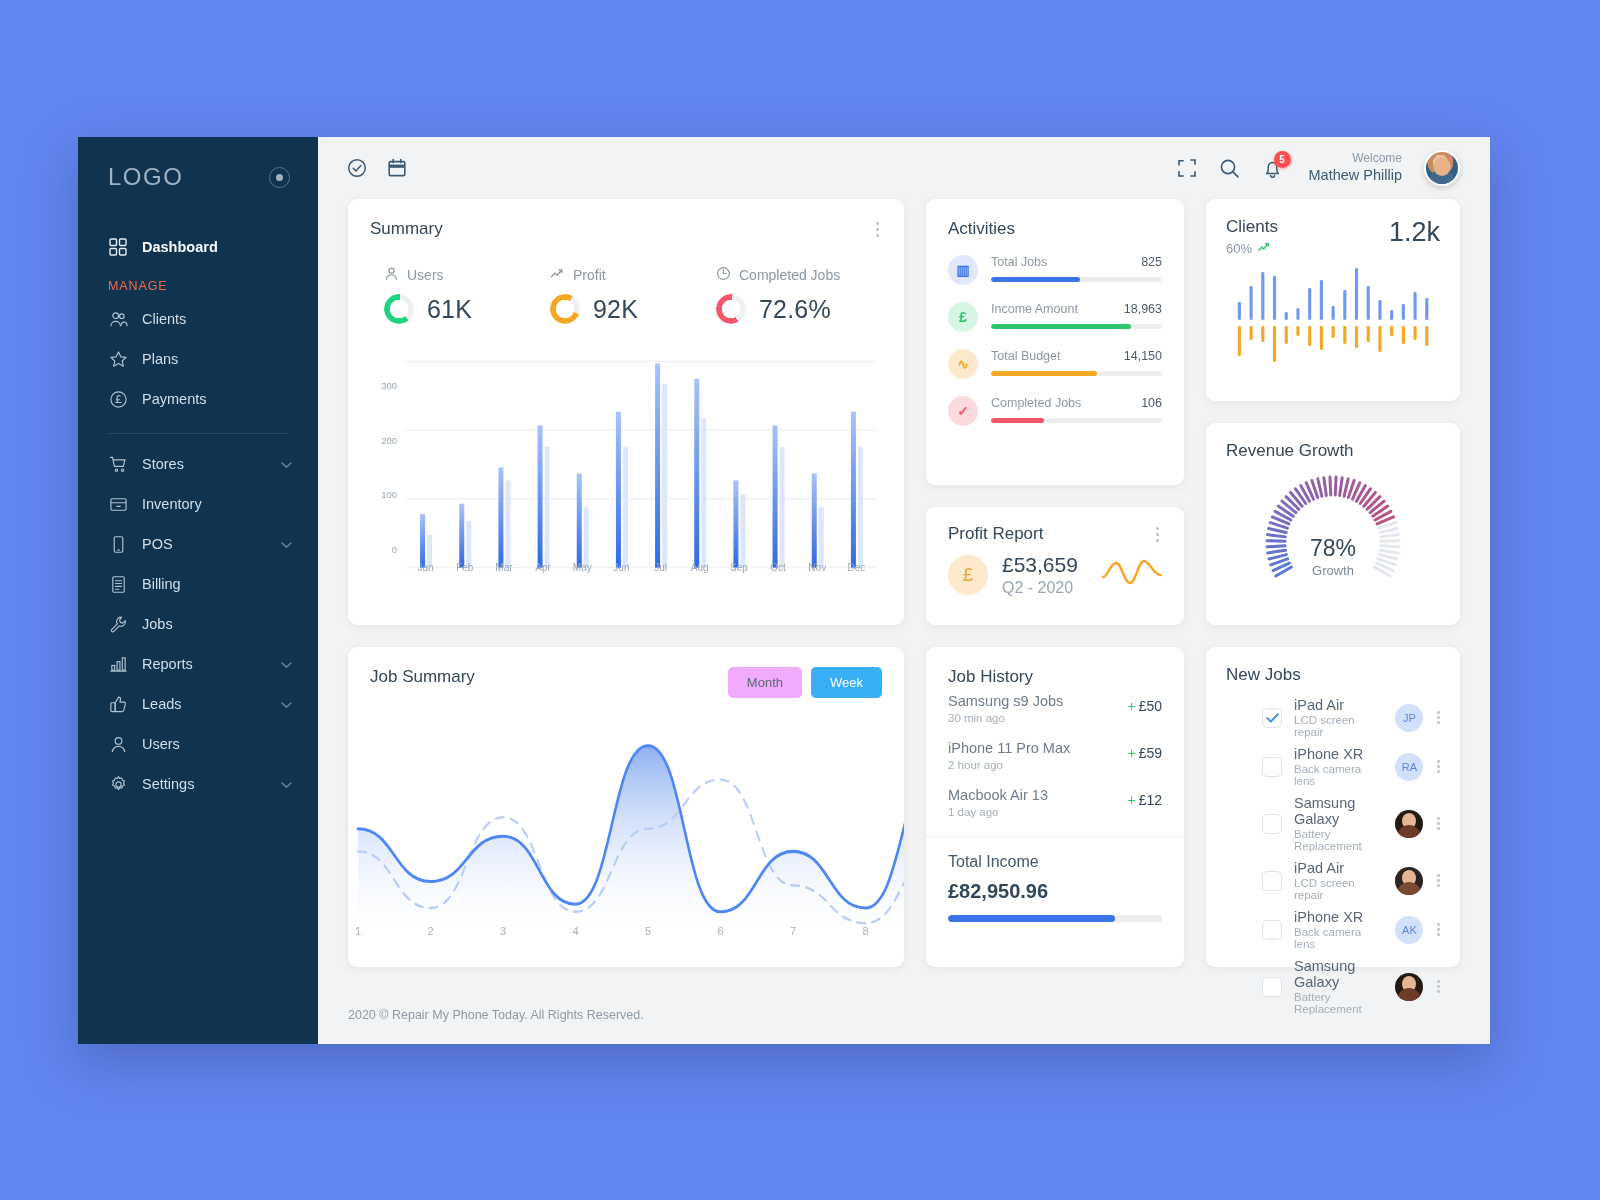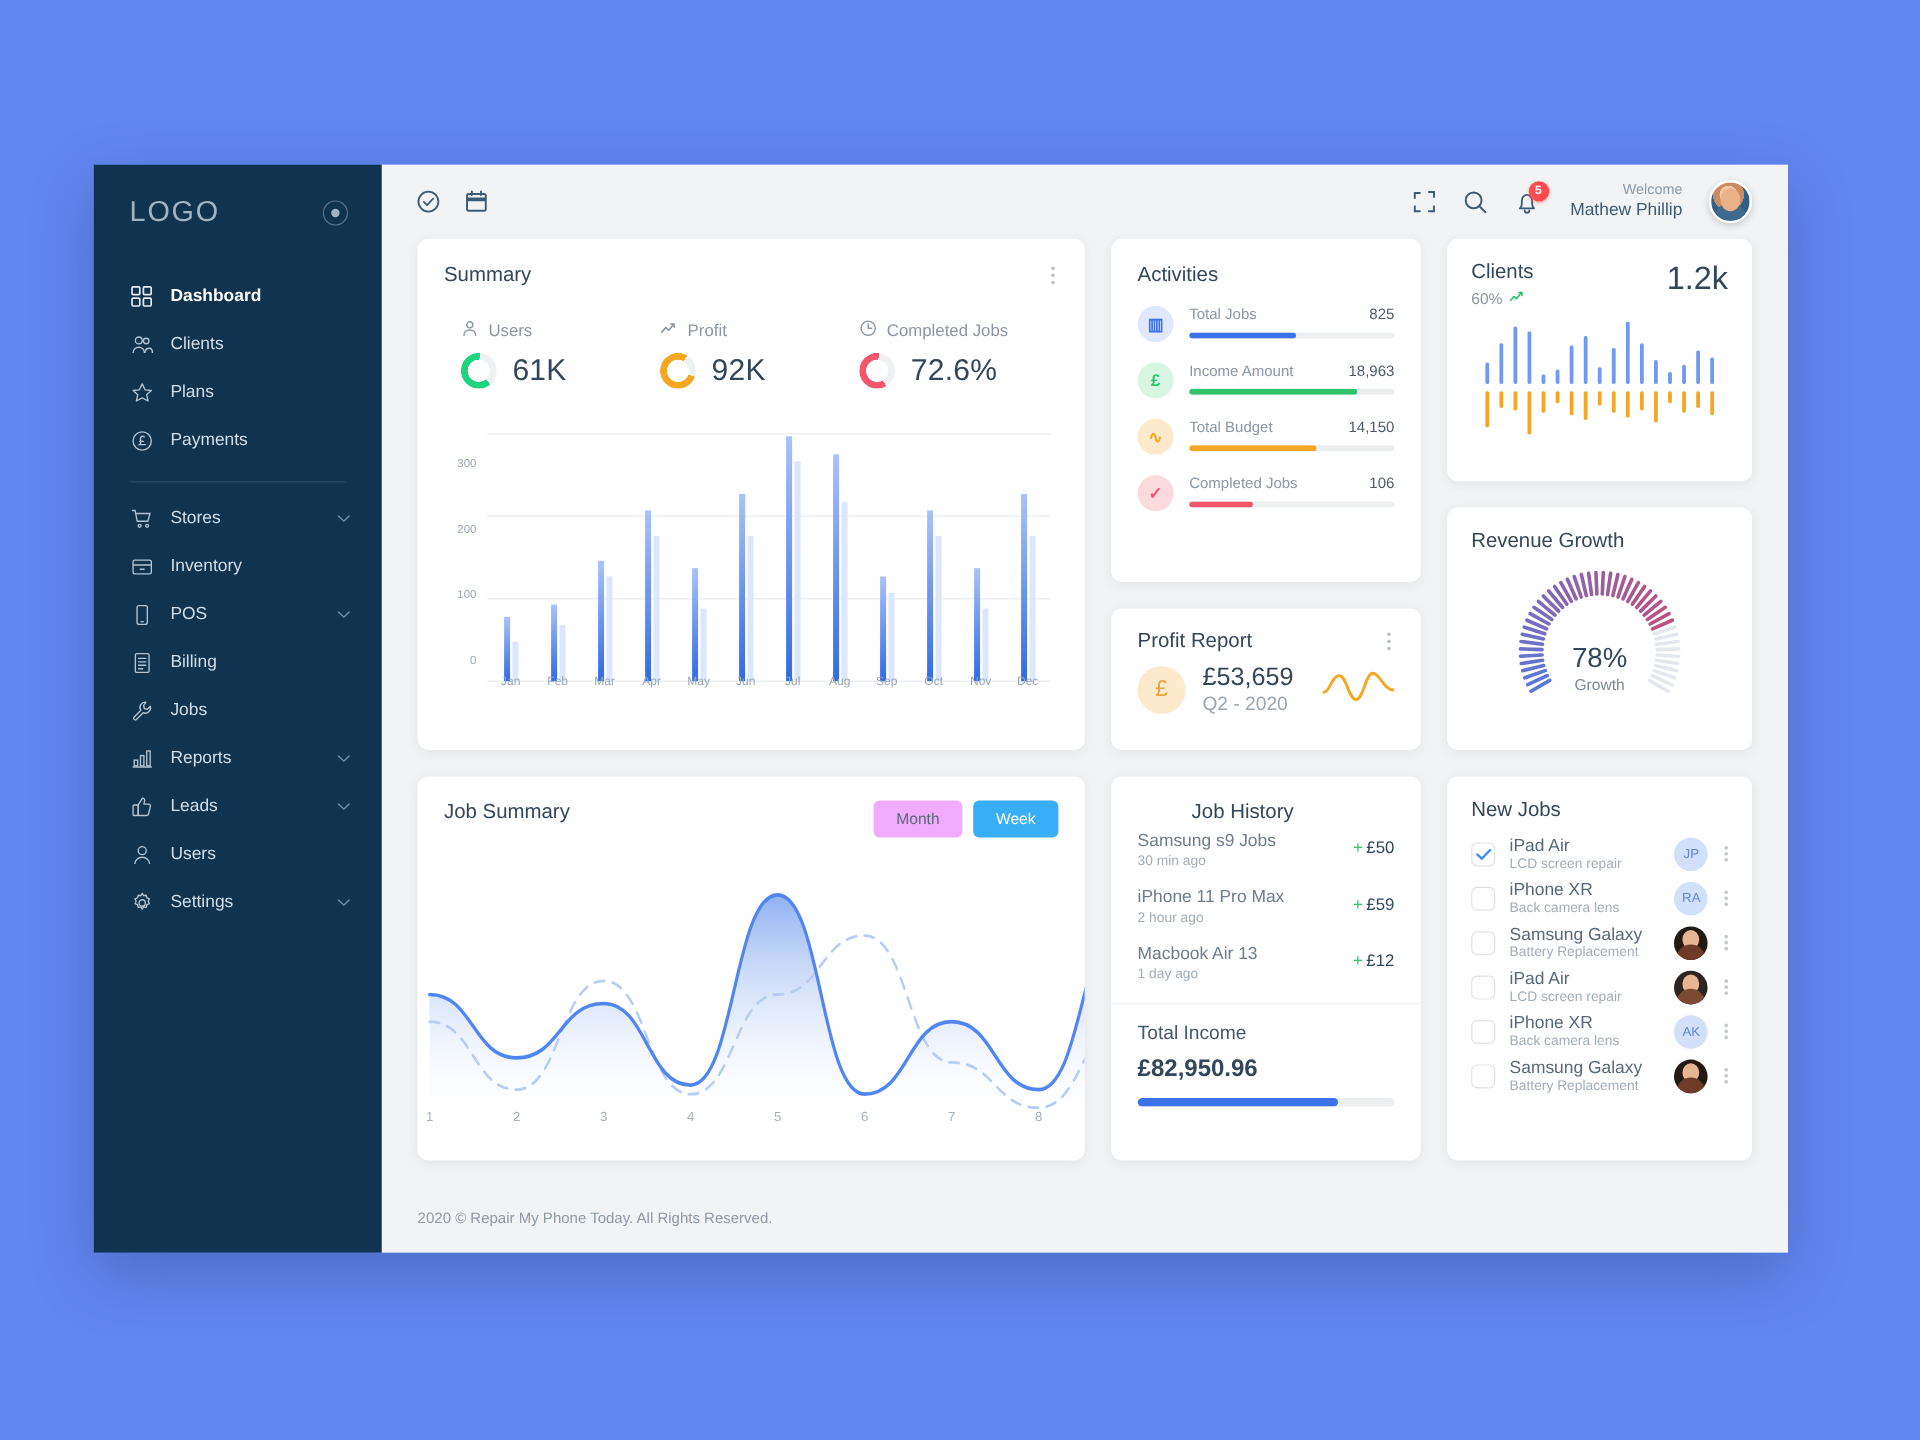--- a/index.html
+++ b/index.html
@@ -215,38 +215,38 @@
     padding: 8px 19px; font-size: 13px;
     font-family: inherit; cursor: pointer;
   }
   .seg .off { background: #f0abfc; color: #5b6876; }
   .seg .on { background: #37aef5; color: #fff; }
   .jobsum-chart { flex: 1; margin: 0 -22px 0 -22px; position: relative; }
   .jobsum-chart svg { display:block; width: 100%; height: 100%; }
 
   
   .jobhist { height: 320px; padding: 0; display:flex; flex-direction:column; }
-  .jh-top { padding: 20px 22px 6px 22px; margin-left: 45px; }
+  .jh-top { padding: 20px 22px 6px 22px; }
   .jh-list { padding: 0 22px; }
   .jh-item { display:flex; justify-content: space-between; align-items: flex-start; margin-bottom: 16px; }
   .jh-name { font-size: 14.5px; color: #6d7c8b; }
   .jh-time { font-size: 11.5px; color: #a3aeb9; margin-top: 3px; }
   .jh-amt { font-size: 14px; color: #33475b; font-weight: 500; white-space: nowrap; padding-top: 5px;}
   .jh-amt .plus { color: #2fc36b; font-weight: 400; margin-right: 3px; }
   .jh-div { height: 1px; background: #edeff1; margin: 2px 0 0 0; }
   .jh-total { padding: 16px 22px 0 22px; }
   .jh-total-lbl { font-size: 16px; color: #44586c; }
   .jh-total-val { font-size: 20px; color: #33475b; font-weight: bold; margin-top: 9px; }
   .jh-bar { height: 7px; border-radius: 4px; background: #eceef0; margin-top: 12px; overflow:hidden;}
   .jh-bar i { display:block; height: 100%; border-radius: 4px; background: #3c72e8; }
 
   
   .newjobs { height: 320px; padding: 18px 18px 0 20px; }
   .nj-list { margin-top: 12px; }
-  .nj-item { display:flex; align-items: center; gap: 12px; margin-bottom: 8px; }
+  .nj-item { display:flex; align-items: center; gap: 12px; margin-bottom: 8px; margin-left: 36px; }
   .cbx {
     width: 20px; height: 20px; border-radius: 5px; flex: 0 0 20px;
     border: 1.4px solid #dfe3e8; background:#fff;
     display: flex; align-items: center; justify-content: center;
     cursor: pointer;
   }
   .cbx.checked { border-color: #dfe3e8; }
   .nj-body { flex: 1; min-width: 0; }
   .nj-name { font-size: 14.5px; color: #56677a; }
   .nj-sub { font-size: 11.5px; color: #a3aeb9; margin-top: 1px; }
@@ -301,20 +301,21 @@
           <svg width="18" height="18" viewBox="0 0 18 18" fill="none" stroke="#e6edf3" stroke-width="1.4">
             <rect x="1" y="1" width="6.5" height="6.5" rx="1"></rect>
               <rect x="10.5" y="1" width="6.5" height="6.5" rx="1"></rect>
             <rect x="1" y="10.5" width="6.5" height="6.5" rx="1"></rect>
               <rect x="10.5" y="10.5" width="6.5" height="6.5" rx="1"></rect>
           </svg>
         </span>
         <span class="label">Dashboard</span>
       </div>
 
+      <div class="nav-section">MANAGE</div>
 
       <div class="nav-item">
         <span class="ico">
           <svg width="19" height="19" viewBox="0 0 20 20" fill="none" stroke="#b3c3d0" stroke-width="1.2">
             <circle cx="7" cy="6" r="3"></circle>
               <circle cx="13.5" cy="6.5" r="2.4"></circle>
             <path d="M2 17c0-3 2.3-5 5-5s5 2 5 5"></path>
               <path d="M12.5 17c0-2.6 1.6-4.2 3.6-4.2S19 14.4 19 17"></path>
           </svg>
         </span>

